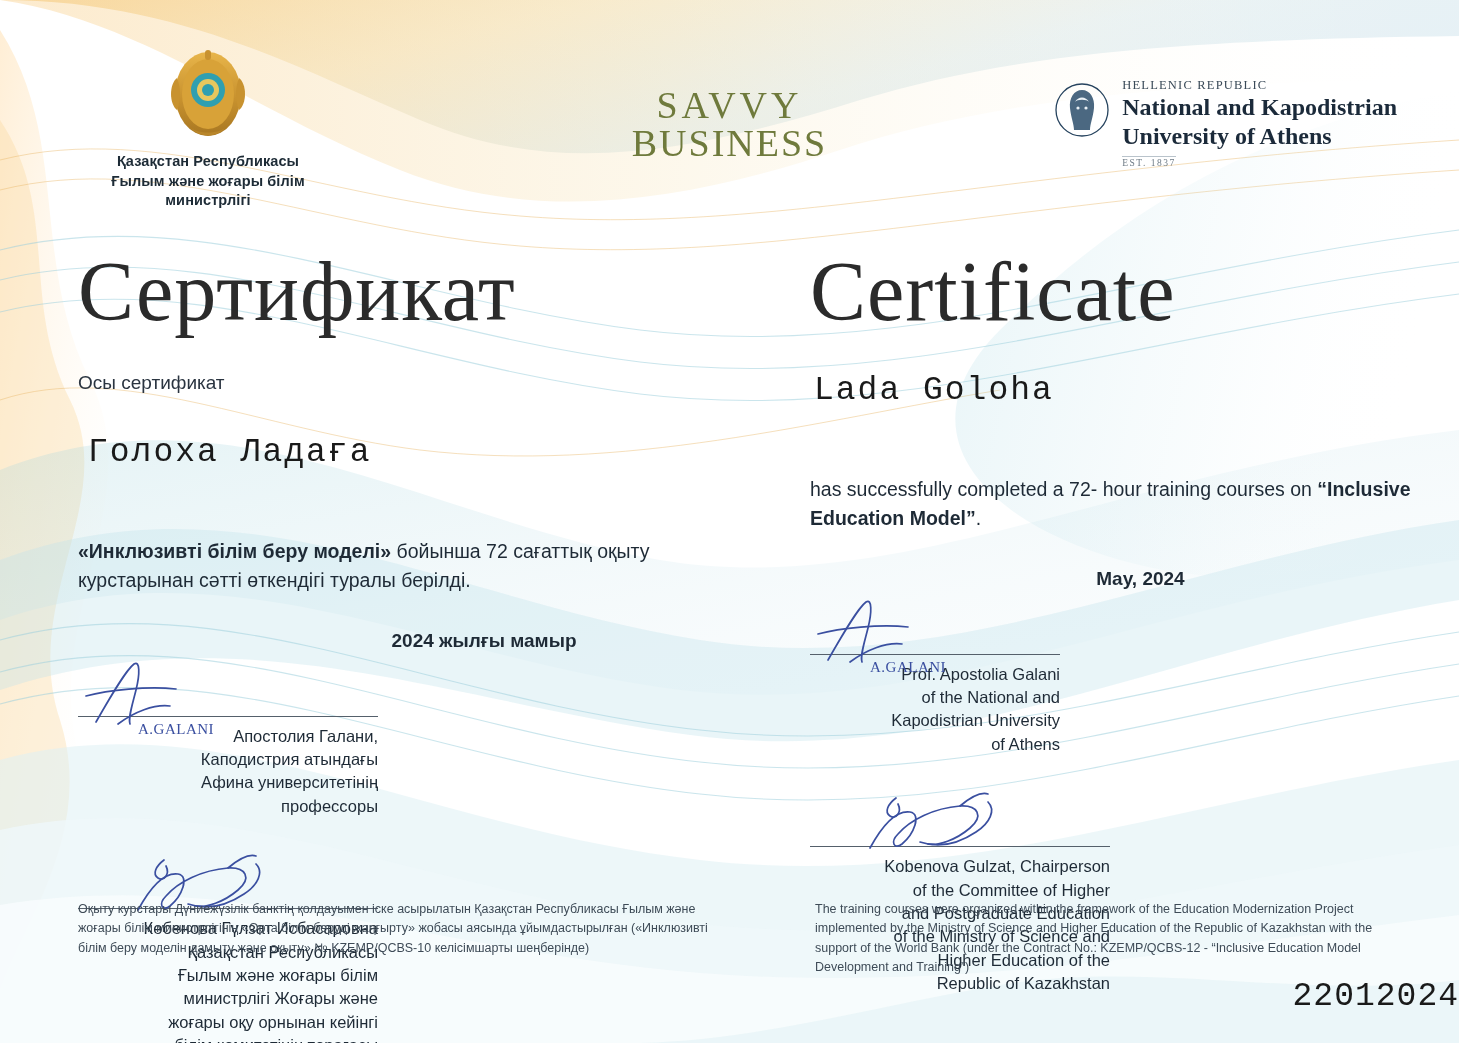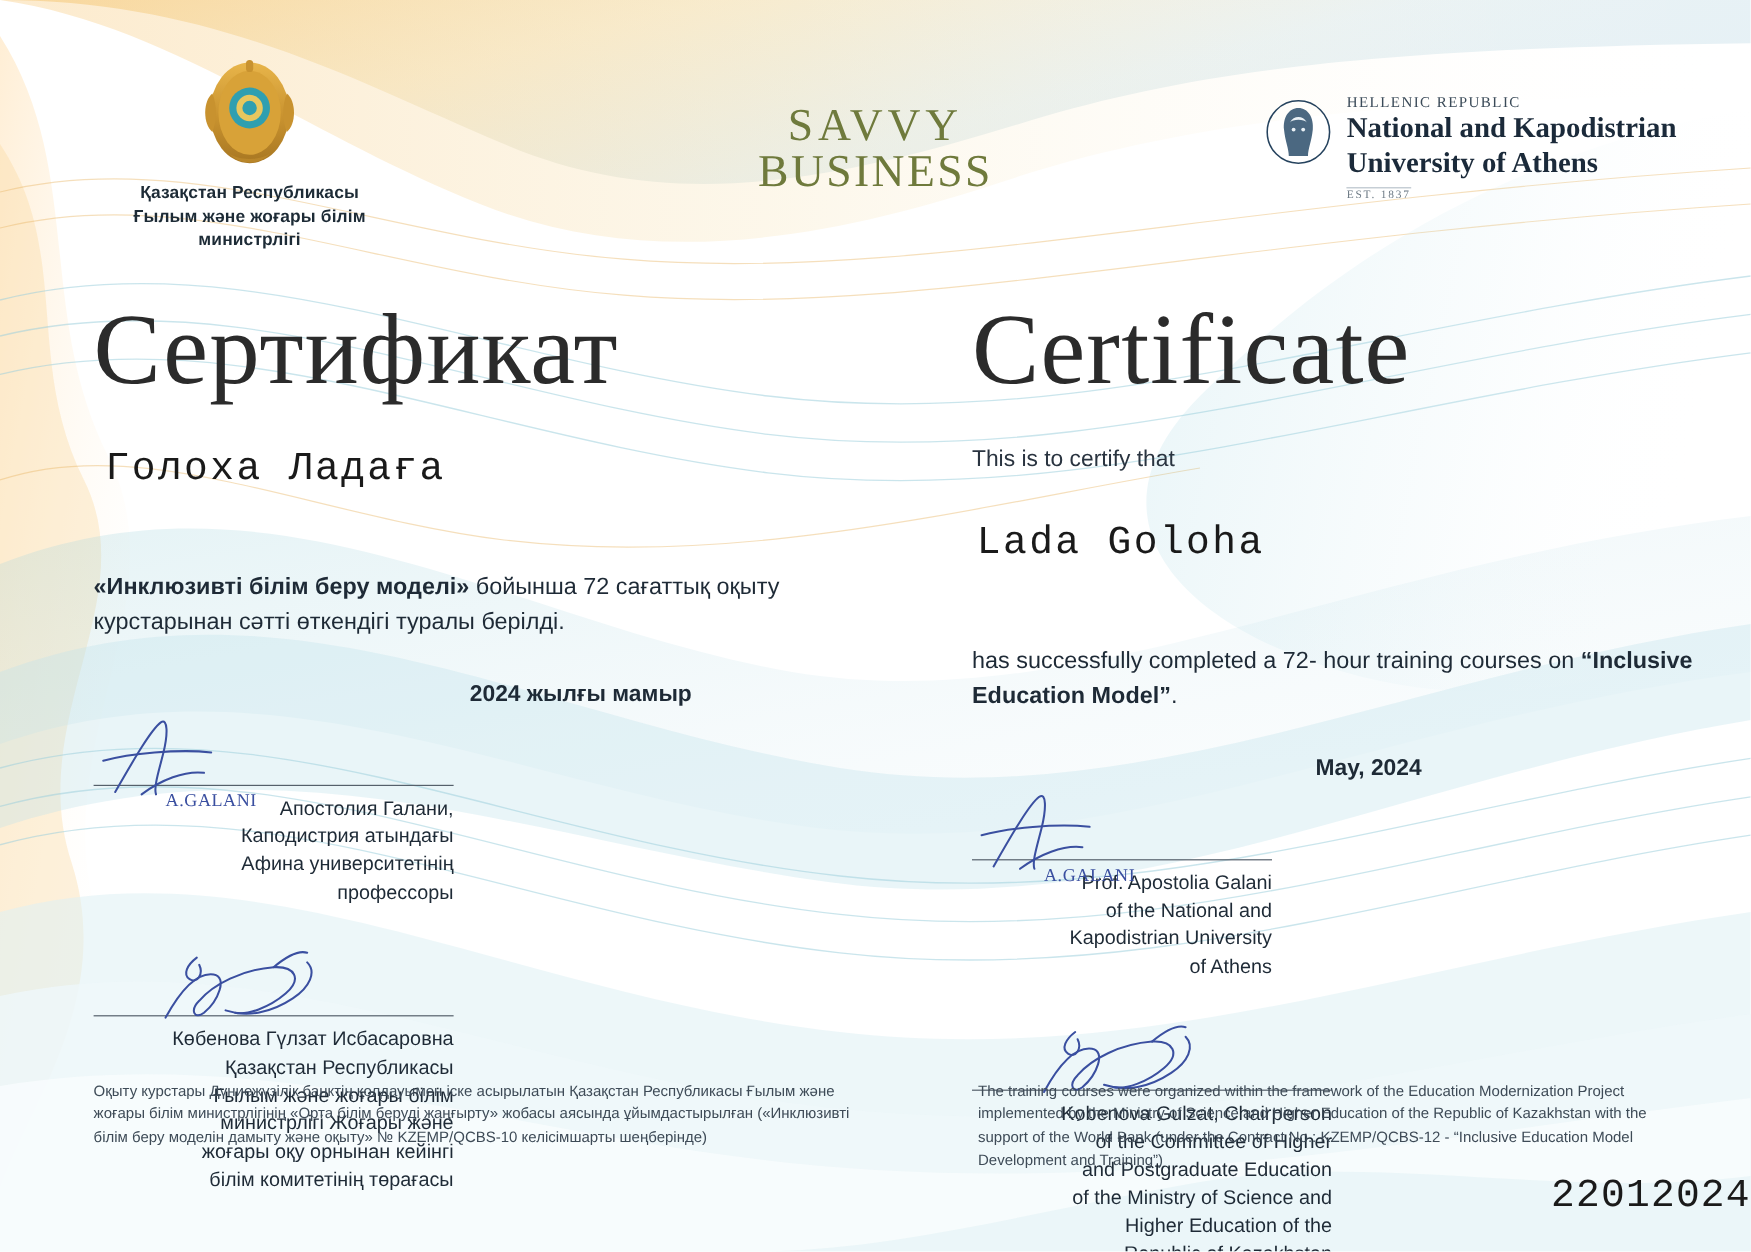--- a/index.html
+++ b/index.html
@@ -349,20 +349,21 @@
 University of Athens</div>
         <div class="t3">EST. 1837</div>
       </div>
     </div>
   </div>
 
   <div class="columns">
 
     <div class="col col-left">
       <h1 class="big-title ru">Сертификат</h1>
+      <div class="intro">Осы сертификат</div>
       <div class="name ru">Голоха Ладаға</div>
       <div class="desc"><b>«Инклюзивті білім беру моделі»</b><span> бойынша  72 сағаттық оқыту курстарынан сәтті өткендігі туралы берілді.</span></div>
       <div class="date date-ru">2024 жылғы мамыр</div>
 
       <div class="sig-row">
         <div class="sig-block" style="width: 300px;">
           <div class="sig-ink">
             <svg width="240" height="80" viewBox="0 0 240 80" xmlns="http://www.w3.org/2000/svg">
               <g fill="none" stroke="#3a4fa0" stroke-width="1.7" stroke-linecap="round">
                 <path d="M18,66 C34,38 48,14 56,8 C62,4 62,18 58,34 C54,50 50,62 52,68"></path>
@@ -396,21 +397,20 @@
 Ғылым және жоғары білім
 министрлігі Жоғары және
 жоғары оқу орнынан кейінгі
 білім комитетінің төрағасы</div>
         </div>
       </div>
     </div>
 
     <div class="col col-right">
       <h1 class="big-title en">Certificate</h1>
-      <div class="intro">This is to certify that</div>
       <div class="name en">Lada Goloha</div>
       <div class="desc"><span>has successfully completed a 72- hour training courses on </span><b>“Inclusive Education Model”</b><span>.</span></div>
       <div class="date date-en">May, 2024</div>
 
       <div class="sig-row">
         <div class="sig-block" style="width: 250px;">
           <div class="sig-ink">
             <svg width="240" height="80" viewBox="0 0 240 80" xmlns="http://www.w3.org/2000/svg">
               <g fill="none" stroke="#3a4fa0" stroke-width="1.7" stroke-linecap="round">
                 <path d="M18,66 C34,38 48,14 56,8 C62,4 62,18 58,34 C54,50 50,62 52,68"></path>

